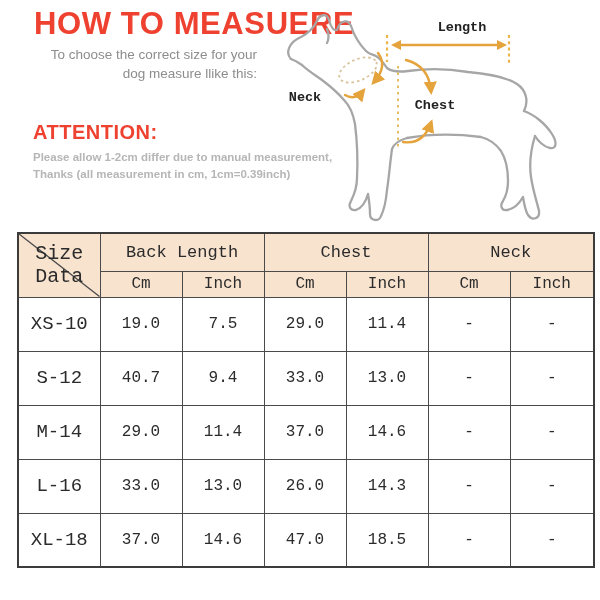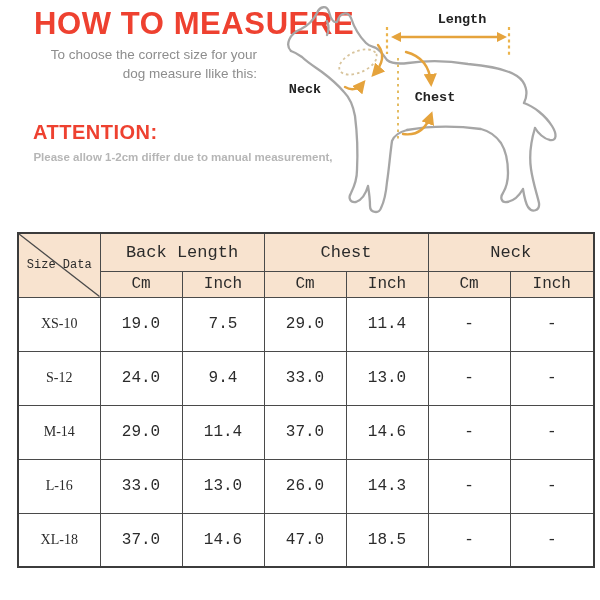--- a/index.html
+++ b/index.html
@@ -7,55 +7,56 @@
          font-family:"Liberation Sans",sans-serif;}
 
   
   .hero-title{position:absolute;left:34px;top:6px;font-size:31px;font-weight:bold;
               color:#ee4130;letter-spacing:.6px;white-space:nowrap;}
   .hero-sub{position:absolute;left:35px;top:46px;width:222px;font-size:13.5px;
             color:#8d8d8d;line-height:1.4;text-align:right;}
   .att-title{position:absolute;left:33px;top:121px;font-size:20px;font-weight:bold;
              color:#ee4130;letter-spacing:.5px;}
   .att-body{position:absolute;left:33px;top:149px;font-size:11.5px;font-weight:bold;
-            color:#b6b6b6;line-height:1.5;width:300px;text-align:center;}
+            color:#b6b6b6;line-height:1.5;width:300px;}
 
   
-  .dog-wrap{position:absolute;left:270px;top:0;width:330px;height:230px;}
+  .dog-wrap{position:absolute;left:270px;top:8px;width:330px;height:230px;}
   .diagram-label{font-family:"Liberation Mono",monospace;font-weight:bold;
                  font-size:13.5px;fill:#222;}
 
   
   .size-table-wrap{position:absolute;left:17px;top:232px;}
   table.size{border-collapse:collapse;table-layout:fixed;width:576px;
              font-family:"Liberation Mono",monospace;color:#2b2b2b;
              border:2px solid #3c3c3c;}
   table.size th,table.size td{border:1px solid #4a4a4a;text-align:center;
              vertical-align:middle;font-weight:normal;padding:0;}
   tr.h1{height:38px;}
   tr.h2{height:26px;}
   tbody tr{height:54px;}
   .grp{background:#f8e3cf;font-size:17px;}
   .unit{background:#f8e3cf;font-size:16px;}
-  .corner{background:#f8e3cf;position:relative;font-size:12px;}
+  .corner{background:#f8e3cf;position:relative;font-size:20px;}
   .corner .diag{position:absolute;left:0;top:0;width:100%;height:100%;}
   .corner .corner-text{position:relative;z-index:1;}
-  .size-name{font-size:14px;font-family:Liberation Serif, serif;}
+  .size-name{font-size:19px;}
   .val{font-size:16px;margin-top:11px;}
 </style>
 </head>
 <body>
 
 <div class="sheet">
 
   <div class="hero-title">HOW TO MEASUERE</div>
   <div class="hero-sub">To choose the correct size for your dog measure llike this:</div>
   <div class="att-title">ATTENTION:</div>
   <div class="att-body">
     <div>Please allow 1-2cm differ due to manual measurement,</div>
+    <div>Thanks (all measurement in cm, 1cm=0.39inch)</div>
   </div>
 
   <div class="dog-wrap">
     <svg width="330" height="230" viewBox="0 0 330 230">
       <defs>
         <marker id="ah" viewBox="0 0 10 10" refX="7" refY="5" markerWidth="5.5" markerHeight="5.5" orient="auto-start-reverse">
           <path d="M0 0 L10 5 L0 10 z" fill="#e5a33c"></path>
         </marker>
       </defs>
 
@@ -139,21 +140,21 @@
           <td class="size-name">XS-10</td>
           <td class="val">19.0</td>
           <td class="val">7.5</td>
           <td class="val">29.0</td>
           <td class="val">11.4</td>
           <td class="val">-</td>
           <td class="val">-</td>
         </tr>
         <tr>
           <td class="size-name">S-12</td>
-          <td class="val">24.0</td>
+          <td class="val">40.7</td>
           <td class="val">9.4</td>
           <td class="val">33.0</td>
           <td class="val">13.0</td>
           <td class="val">-</td>
           <td class="val">-</td>
         </tr>
         <tr>
           <td class="size-name">M-14</td>
           <td class="val">29.0</td>
           <td class="val">11.4</td>

